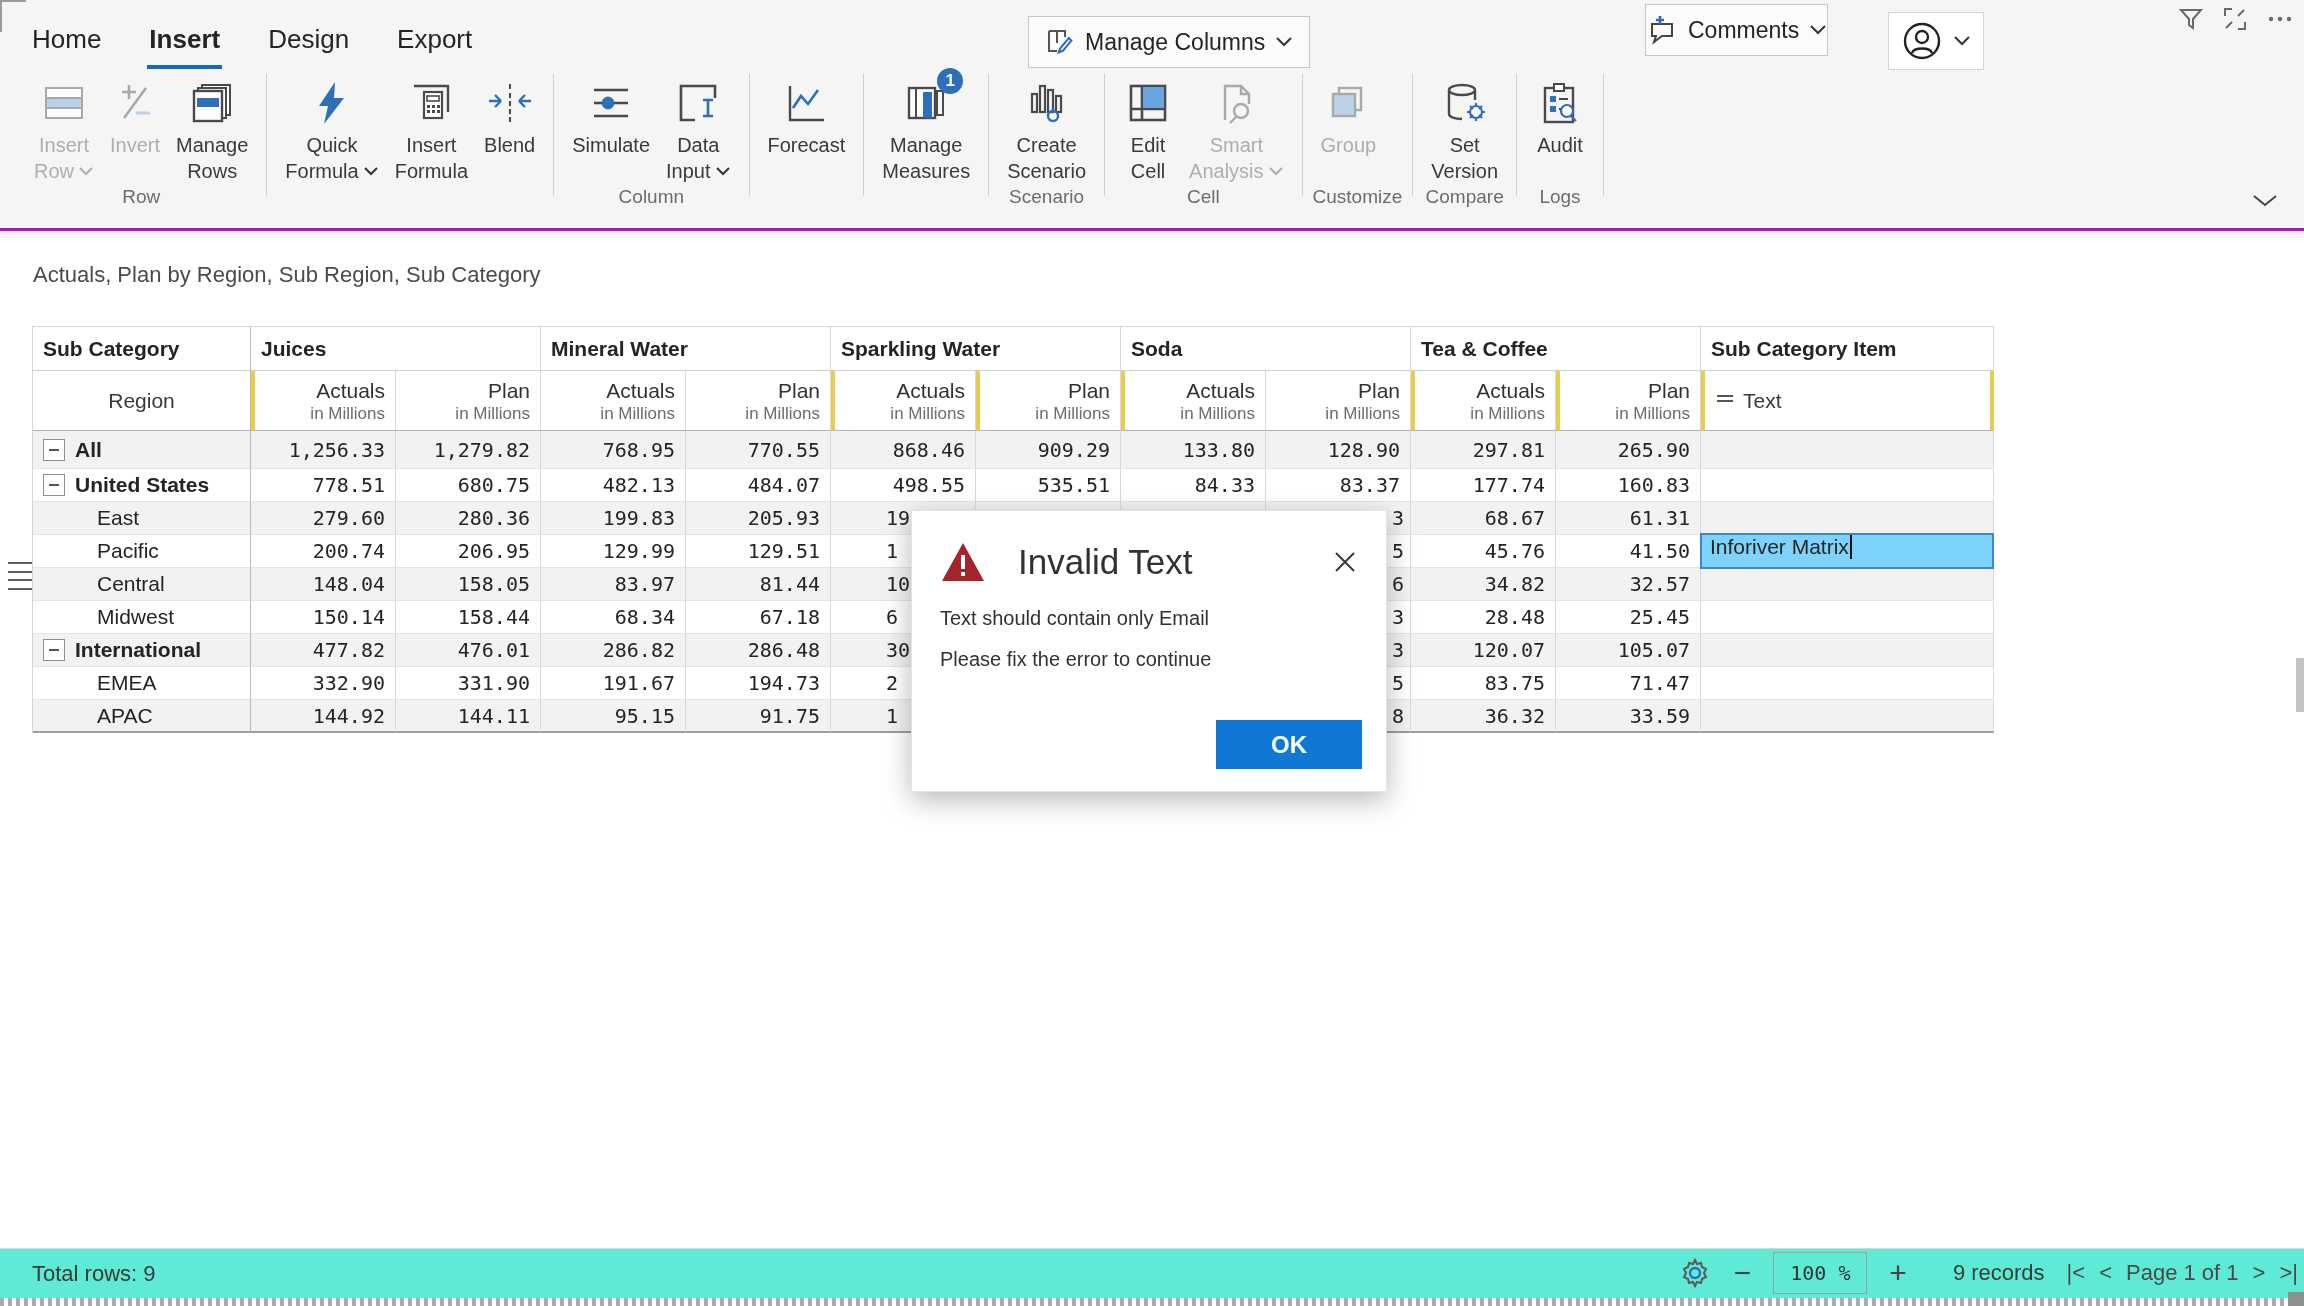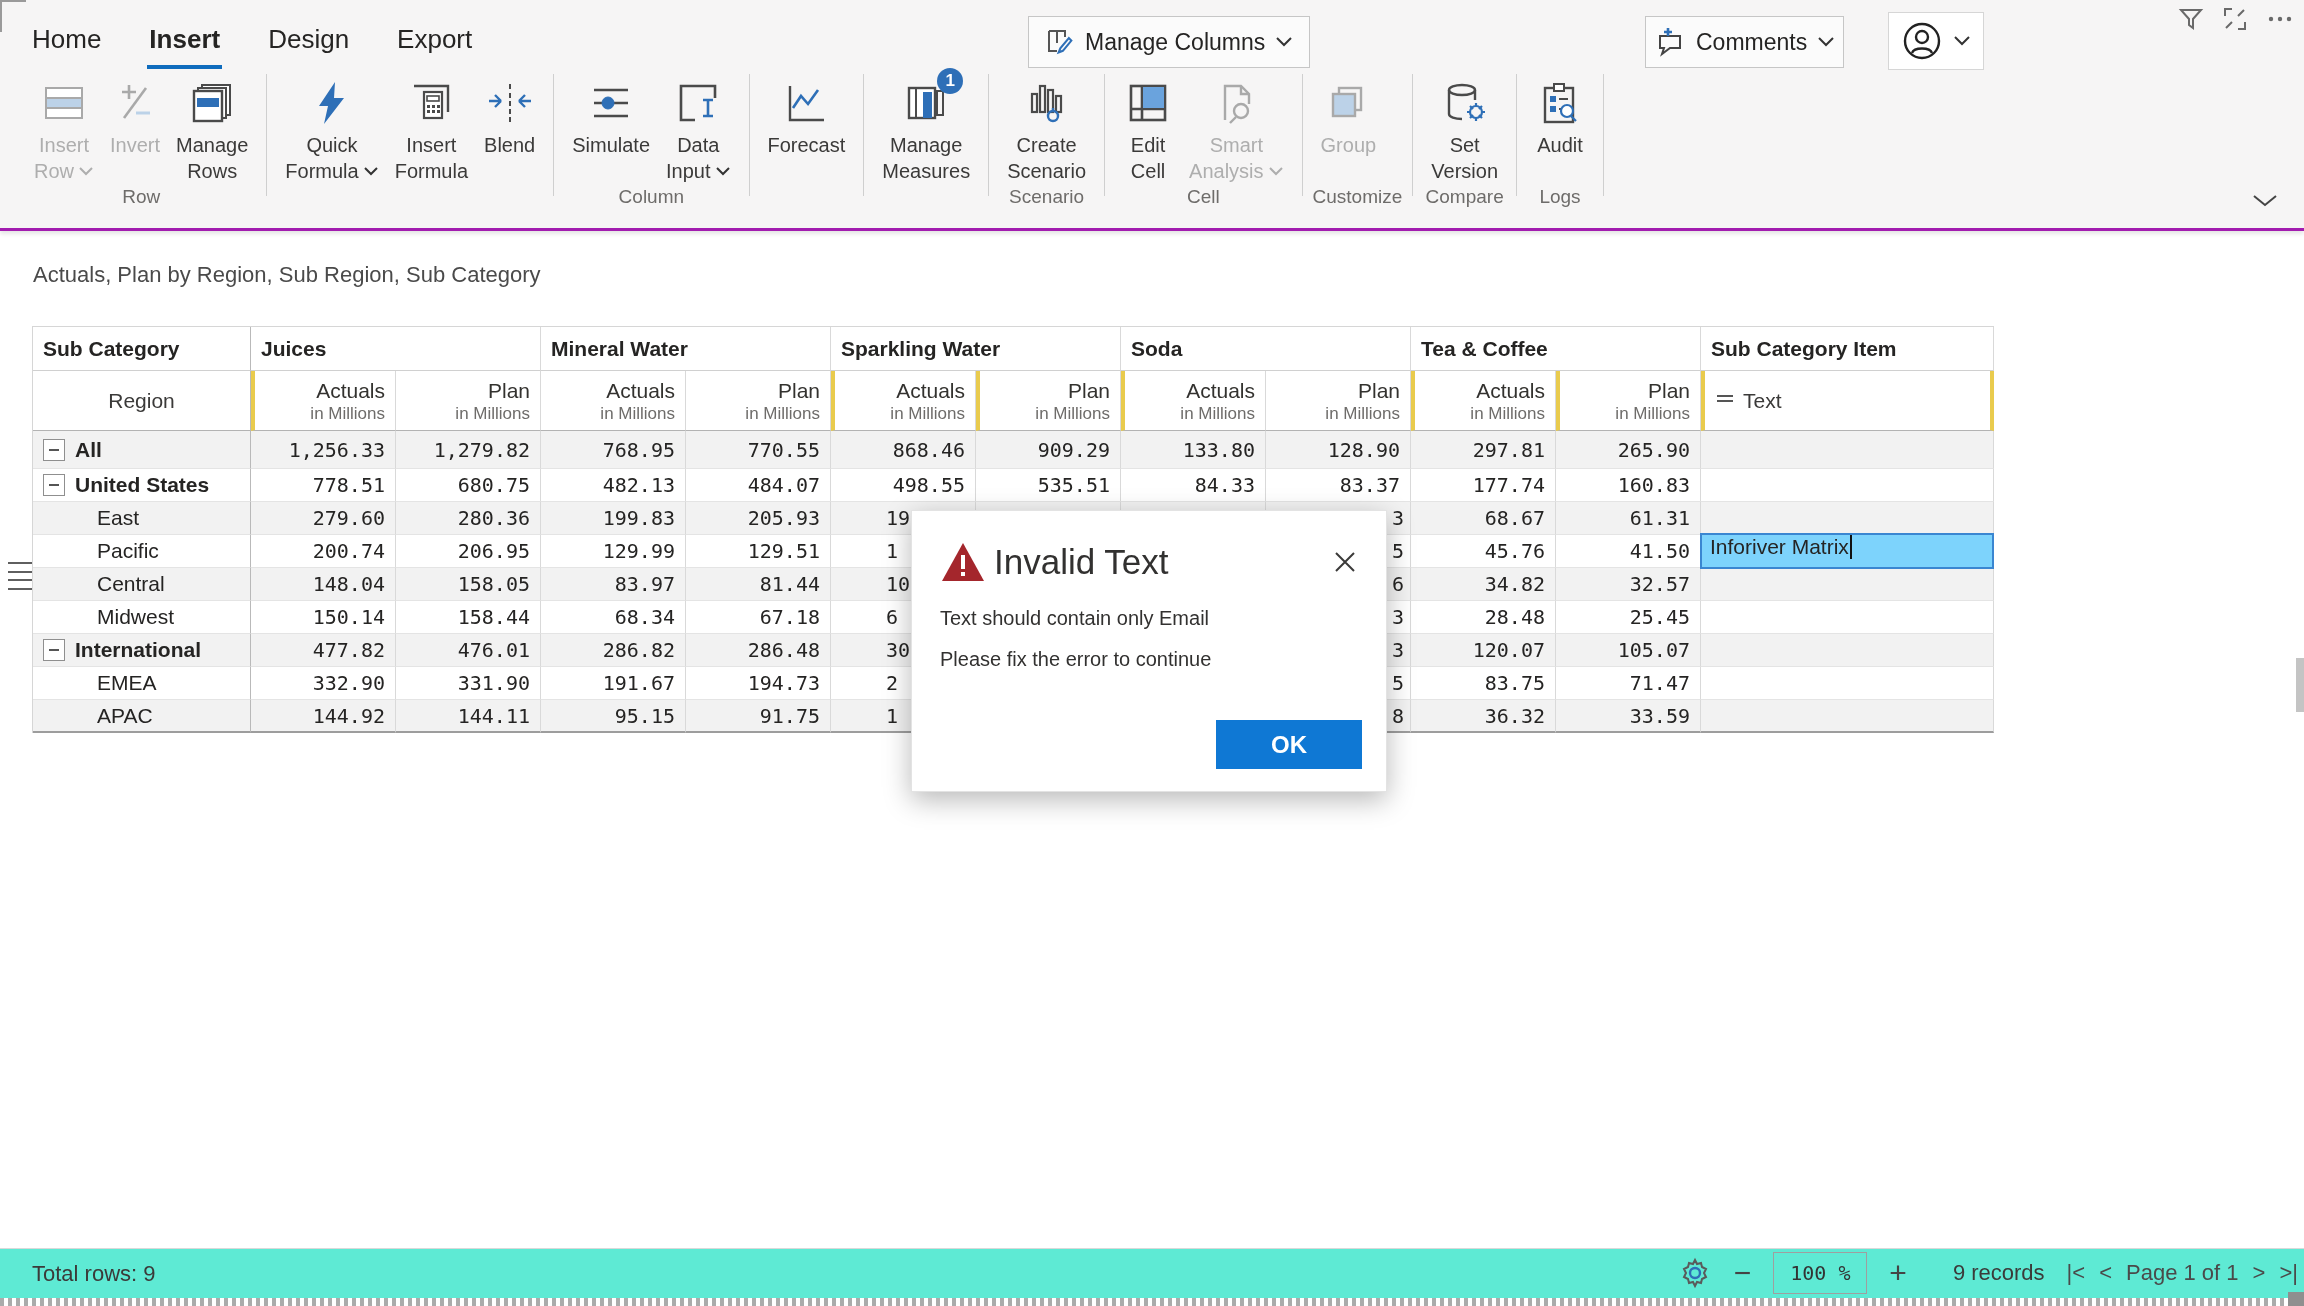--- a/index.html
+++ b/index.html
@@ -22,21 +22,21 @@
   .tbtn .l1,.tbtn .l2{font-size:20px;line-height:26px;color:#3b3a39;white-space:nowrap;display:flex;align-items:center;gap:4px;}
   .tbtn.disabled .l1,.tbtn.disabled .l2{color:#aeaeae;}
   .badge{position:absolute;top:-6px;right:-12px;width:26px;height:26px;border-radius:50%;
          background:#2e6fb7;color:#fff;font-size:17px;font-weight:700;display:flex;align-items:center;justify-content:center;}
   .chev{display:inline-block;}
   .ribbon-collapse{position:absolute;right:22px;top:190px;cursor:pointer;}
   
   .float-btn{position:absolute;display:flex;align-items:center;gap:10px;background:#fbfbfb;
              border:1px solid #c6c6c6;font-size:23px;color:#252423;cursor:pointer;}
   .managecols{left:1028px;top:16px;height:50px;padding:0 16px;}
-  .commentsbtn{left:1645px;top:16px;height:50px;padding:0 8px;}
+  .commentsbtn{left:1645px;top:4px;height:50px;padding:0 0;}
   .avatarbtn{left:1888px;top:12px;height:56px;padding:0 12px;background:#fff;border:1px solid #d6d6d6;}
   .vh-icons{position:absolute;right:10px;top:6px;display:flex;gap:18px;align-items:center;}
   .vh-icons span{cursor:pointer;}
   
   .report-title{position:absolute;left:33px;top:262px;font-size:22px;color:#4a4a4a;}
   
   .matrix{position:absolute;left:32px;top:326px;display:grid;
           grid-template-columns:218px repeat(10,145px) 293px;
           border-top:1px solid #d6d6d6;border-left:1px solid #d6d6d6;
           font-size:21px;}
@@ -66,21 +66,21 @@
   .rh-first{height:38px;}
   .input-box{position:absolute;left:-1px;top:-2px;right:-1px;bottom:-2px;background:#7dd3fc;
              border:2px solid #3a86d1;display:flex;padding:0 8px;font-size:21px;z-index:5;}
   .caret{display:inline-block;width:2px;height:24px;background:#111;margin-left:1px;}
   .drag-handle{position:absolute;left:8px;top:562px;width:34px;height:28px;display:flex;
                flex-direction:column;justify-content:space-between;cursor:grab;}
   .drag-handle i{height:2px;background:#5f5f5f;}
   
   .overlaydlg{position:absolute;left:911px;top:510px;width:474px;height:280px;background:#fff;
               box-shadow:0 8px 26px rgba(0,0,0,.28);border:1px solid #e3e3e3;z-index:10;}
-  .dlg-head{display:flex;align-items:center;gap:8px;padding:30px 28px 10px 28px;}
+  .dlg-head{display:flex;align-items:center;gap:32px;padding:30px 28px 10px 28px;}
   .dlg-title{font-size:35px;color:#323130;flex:1;}
   .dlg-close{font-size:30px;color:#444;cursor:pointer;line-height:30px;}
   .dlg-body{padding:14px 28px 0 28px;display:flex;flex-direction:column;gap:18px;}
   .dlg-body div{font-size:20px;color:#323130;}
   .dlg-ok{position:absolute;right:24px;bottom:22px;width:146px;height:49px;background:#0f78d4;color:#fff;
           font-size:24px;font-weight:700;display:flex;align-items:center;justify-content:center;cursor:pointer;}
   
   .statusbar{position:absolute;left:0;right:0;bottom:0;height:57px;border-top:1px solid #d9d9d9;background:#5eead4;}
   .totalrows{position:absolute;left:32px;top:12px;font-size:22px;color:#3b3a39;}
   .sb-right{position:absolute;right:6px;top:0;height:48px;display:flex;align-items:center;gap:22px;}

